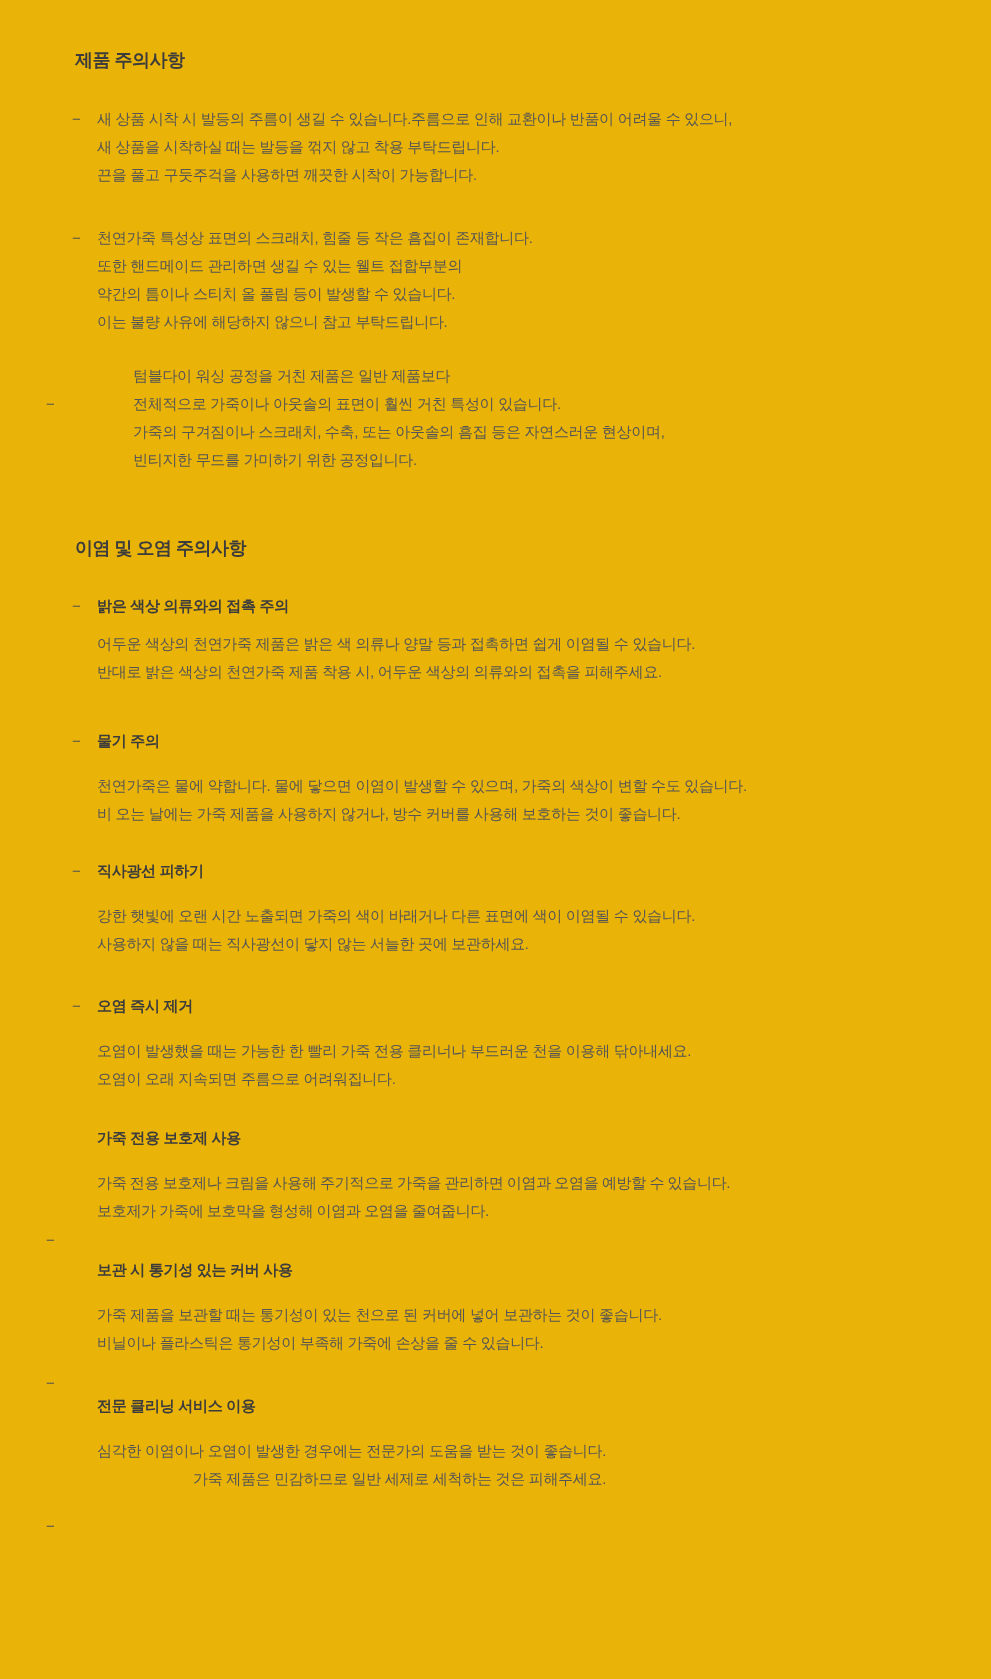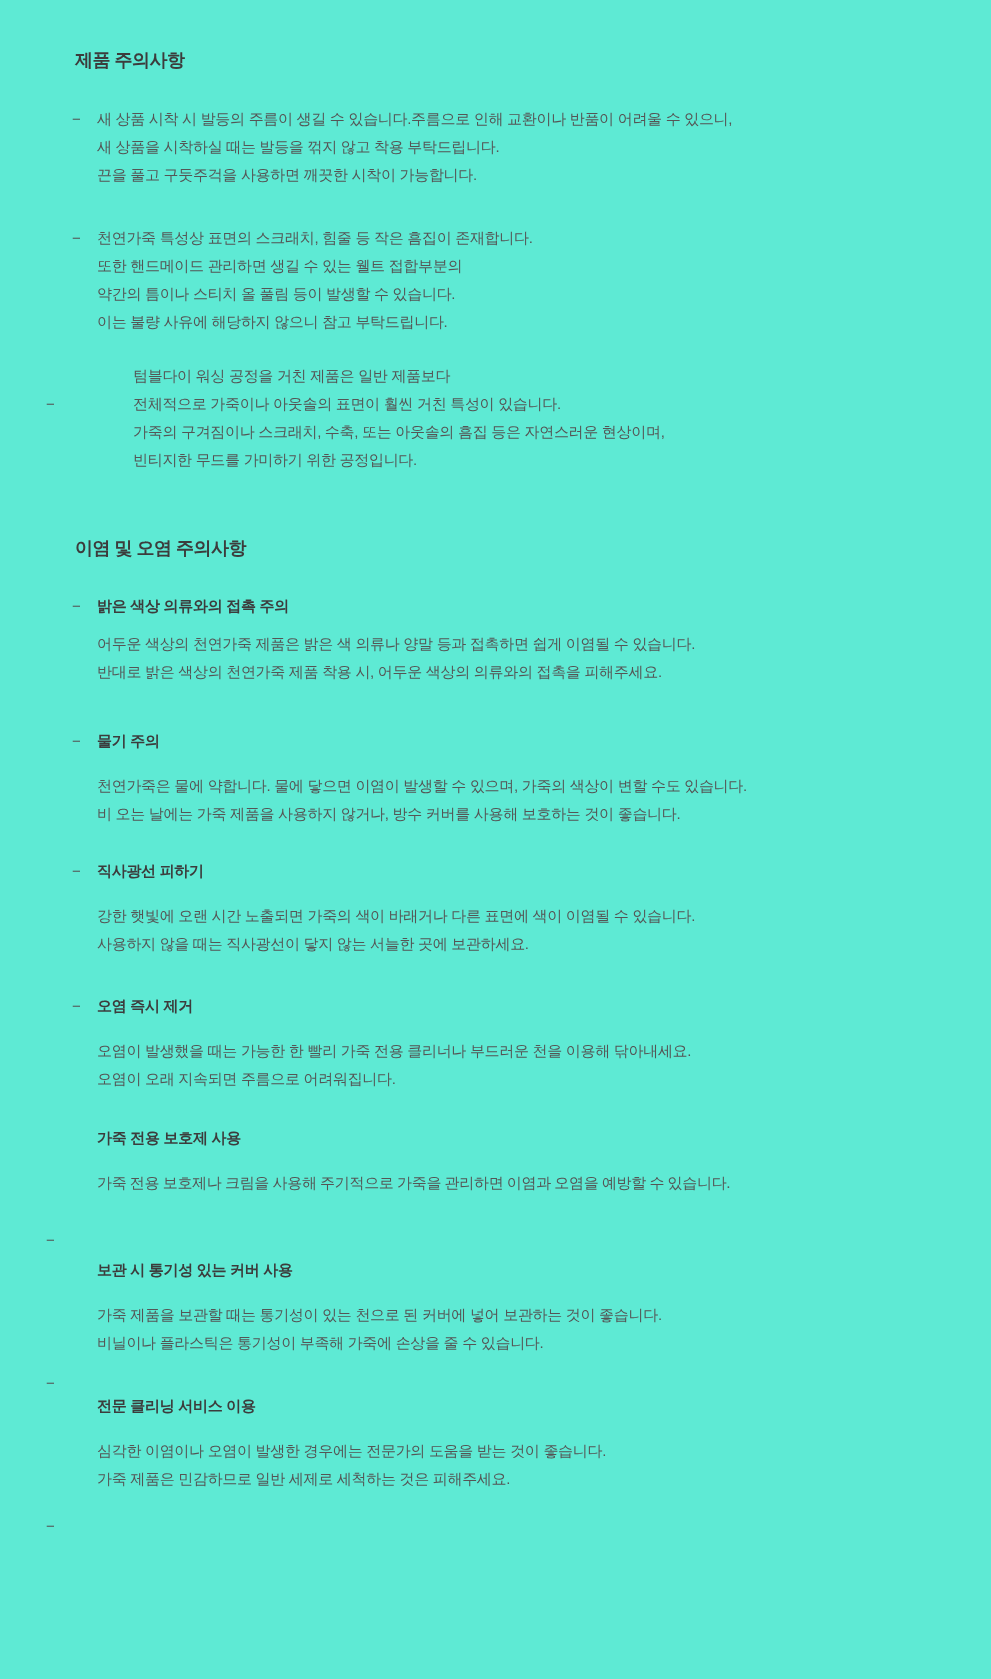--- a/index.html
+++ b/index.html
@@ -1,20 +1,20 @@
 <!DOCTYPE html>
 <html><head>
 <meta charset="utf-8">
 <style>
   html, body { margin: 0; padding: 0; background: #ffffff; }
   .canvas {
     position: relative;
     width: 991px;
     height: 1679px;
-    background: #5eead4;
+    background: #eab308;
     font-family: "Liberation Sans", "DejaVu Sans", sans-serif;
     font-size: 15px;
     line-height: 28px;
     color: #555555;
     letter-spacing: -0.3px;
     overflow: hidden;
   }
   .sec-title {
     position: absolute;
     left: 75px;
@@ -121,30 +121,31 @@
     <span class="sub-heading-text">오염 즉시 제거</span>
   </div>
   <div class="para" style="top:1037px;">
     <div>오염이 발생했을 때는 가능한 한 빨리 가죽 전용 클리너나 부드러운 천을 이용해 닦아내세요.</div>
     <div>오염이 오래 지속되면 주름으로 어려워집니다.</div>
   </div>
 
   <div class="plain-heading" style="top:1124px;">가죽 전용 보호제 사용</div>
   <div class="para" style="top:1169px;font-family:Liberation Serif, serif;">
     <div>가죽 전용 보호제나 크림을 사용해 주기적으로 가죽을 관리하면 이염과 오염을 예방할 수 있습니다.</div>
+    <div>보호제가 가죽에 보호막을 형성해 이염과 오염을 줄여줍니다.</div>
   </div>
   <span class="stray-dash" style="top:1226px;">−</span>
 
   <div class="plain-heading" style="top:1256px;">보관 시 통기성 있는 커버 사용</div>
   <div class="para" style="top:1301px;">
     <div>가죽 제품을 보관할 때는 통기성이 있는 천으로 된 커버에 넣어 보관하는 것이 좋습니다.</div>
     <div>비닐이나 플라스틱은 통기성이 부족해 가죽에 손상을 줄 수 있습니다.</div>
   </div>
   <span class="stray-dash" style="top:1369px;">−</span>
 
   <div class="plain-heading" style="top:1392px;">전문 클리닝 서비스 이용</div>
-  <div class="para" style="top:1437px;">
+  <div class="para" style="top:1437px;text-align:right;">
     <div>심각한 이염이나 오염이 발생한 경우에는 전문가의 도움을 받는 것이 좋습니다.</div>
     <div>가죽 제품은 민감하므로 일반 세제로 세척하는 것은 피해주세요.</div>
   </div>
   <span class="stray-dash" style="top:1512px;">−</span>
 
 </div>
 
 </body></html>

